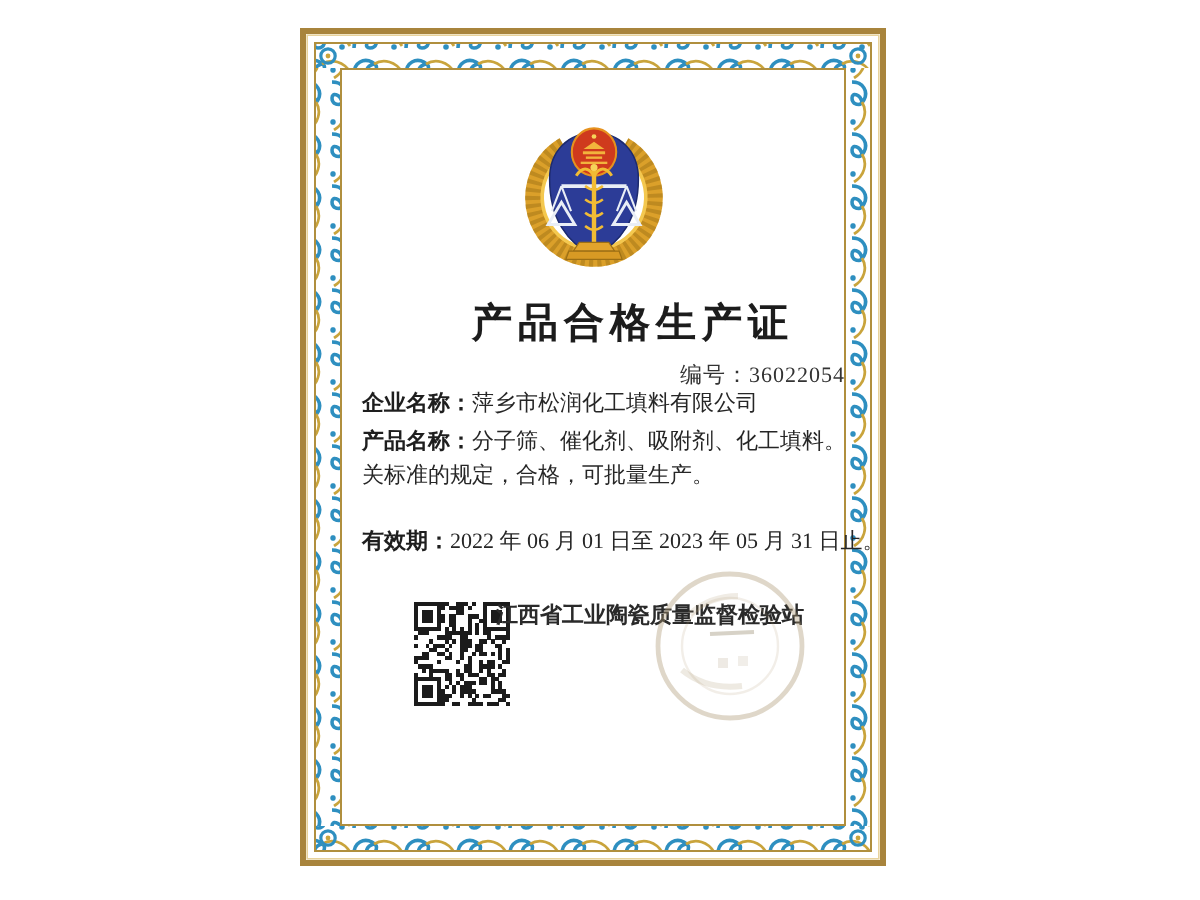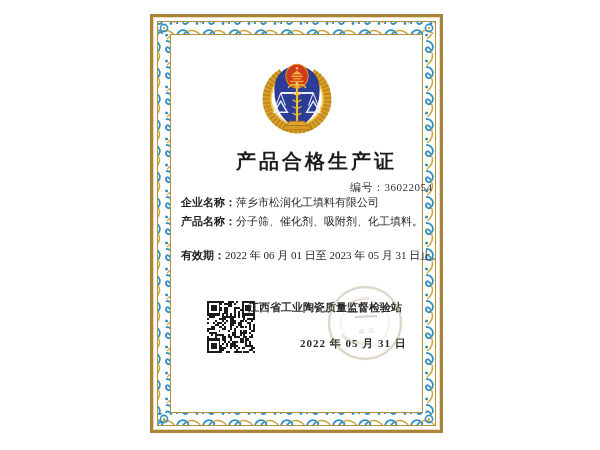--- a/index.html
+++ b/index.html
@@ -16,21 +16,21 @@
   .emblem{
     position:absolute;left:50%;top:42px;transform:translateX(-50%);
     width:74px;height:80px;
   }
   .title{
     position:absolute;top:134px;left:0;width:100%;
     text-align:center;font-size:20px;font-weight:bold;letter-spacing:3px;
     color:#1c1c1c;margin:0;padding-left:20px;
   }
   .serial{
-    position:absolute;left:200px;top:166px;font-size:11px;color:#333;
+    position:absolute;left:190px;top:166px;font-size:11px;color:#333;
     letter-spacing:0.5px;
   }
   .body-block{
     position:absolute;left:31px;top:179px;width:242px;
     font-size:11px;color:#262626;
   }
   .field-line{height:19px;line-height:19px;white-space:nowrap;}
   .field-label{font-weight:bold;color:#1e1e1e;}
   .statement-line{height:15.5px;line-height:15.5px;white-space:nowrap;}
   .indent{text-indent:2em;}
@@ -137,20 +137,21 @@
       <span>编号：</span><span>36022054</span>
     </div>
 
     <div class="body-block">
       <div class="field-line">
         <span class="field-label">企业名称：</span><span>萍乡市松润化工填料有限公司</span>
       </div>
       <div class="field-line">
         <span class="field-label">产品名称：</span><span>分子筛、催化剂、吸附剂、化工填料。</span>
       </div>
+      <div class="statement-line">关标准的规定，合格，可批量生产。</div>
       <div class="validity-line">
         <span class="field-label">有效期：</span><span>2022 年 06 月 01 日至 2023 年 05 月 31 日止。</span>
       </div>
     </div>
 
     <div class="qr">
       <svg id="qr-svg" viewBox="0 0 25 25" shape-rendering="crispEdges" preserveAspectRatio="none" xmlns="http://www.w3.org/2000/svg">
           <rect x="0" y="0" width="1.02" height="1.02" fill="#1b1b1b"></rect>
           <rect x="1" y="0" width="1.02" height="1.02" fill="#1b1b1b"></rect>
           <rect x="2" y="0" width="1.02" height="1.02" fill="#1b1b1b"></rect>
@@ -465,21 +466,20 @@
           <rect x="16" y="24" width="1.02" height="1.02" fill="#1b1b1b"></rect>
           <rect x="17" y="24" width="1.02" height="1.02" fill="#1b1b1b"></rect>
           <rect x="19" y="24" width="1.02" height="1.02" fill="#1b1b1b"></rect>
           <rect x="20" y="24" width="1.02" height="1.02" fill="#1b1b1b"></rect>
           <rect x="21" y="24" width="1.02" height="1.02" fill="#1b1b1b"></rect>
           <rect x="24" y="24" width="1.02" height="1.02" fill="#1b1b1b"></rect>
         </svg>
     </div>
 
     <div class="issuer">江西省工业陶瓷质量监督检验站</div>
-    <div class="issue-date">2022 年 05 月 31 日</div>
 
     <svg class="stamp" viewBox="0 0 80 80" xmlns="http://www.w3.org/2000/svg">
       <circle cx="40" cy="40" r="36" fill="none" stroke="rgba(172,150,112,0.38)" stroke-width="2.4"></circle>
       <circle cx="40" cy="40" r="24" fill="none" stroke="rgba(172,150,112,0.16)" stroke-width="1.2"></circle>
       <path d="M30 34 L52 33" stroke="rgba(140,125,95,0.35)" stroke-width="2" fill="none"></path>
       <path d="M16 52 Q28 62 46 60" stroke="rgba(172,150,112,0.2)" stroke-width="3" fill="none"></path>
       <path d="M20 24 Q30 15 44 15" stroke="rgba(172,150,112,0.18)" stroke-width="3" fill="none"></path>
       <rect x="34" y="46" width="5" height="5" fill="rgba(160,140,105,0.18)"></rect>
       <rect x="44" y="45" width="5" height="5" fill="rgba(160,140,105,0.15)"></rect>
     </svg>

